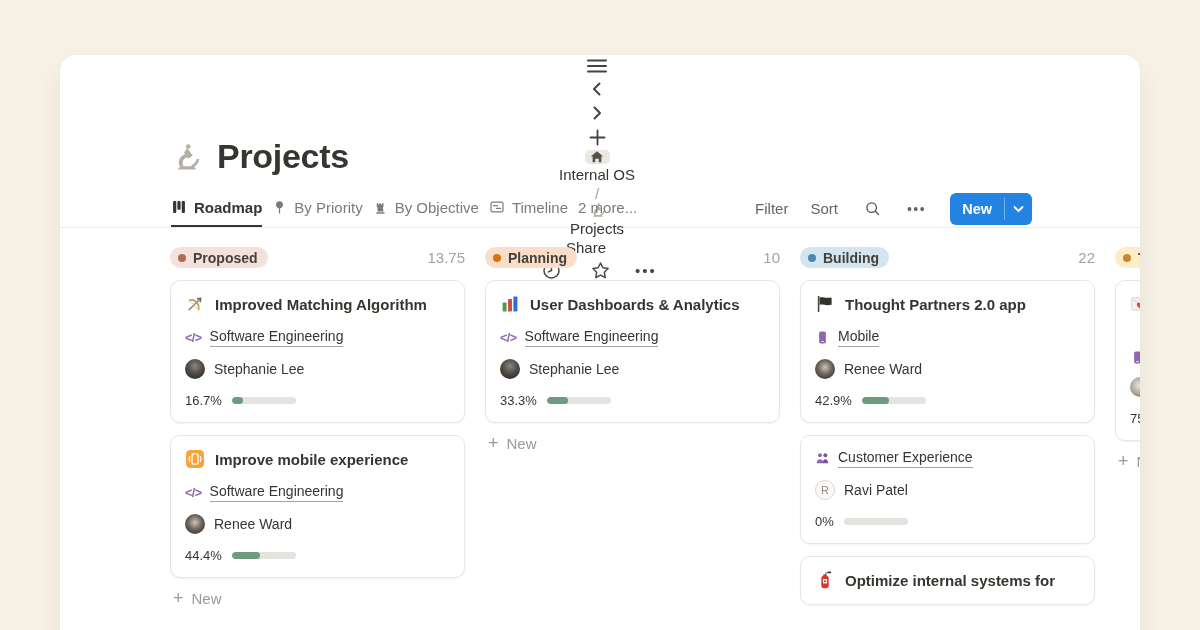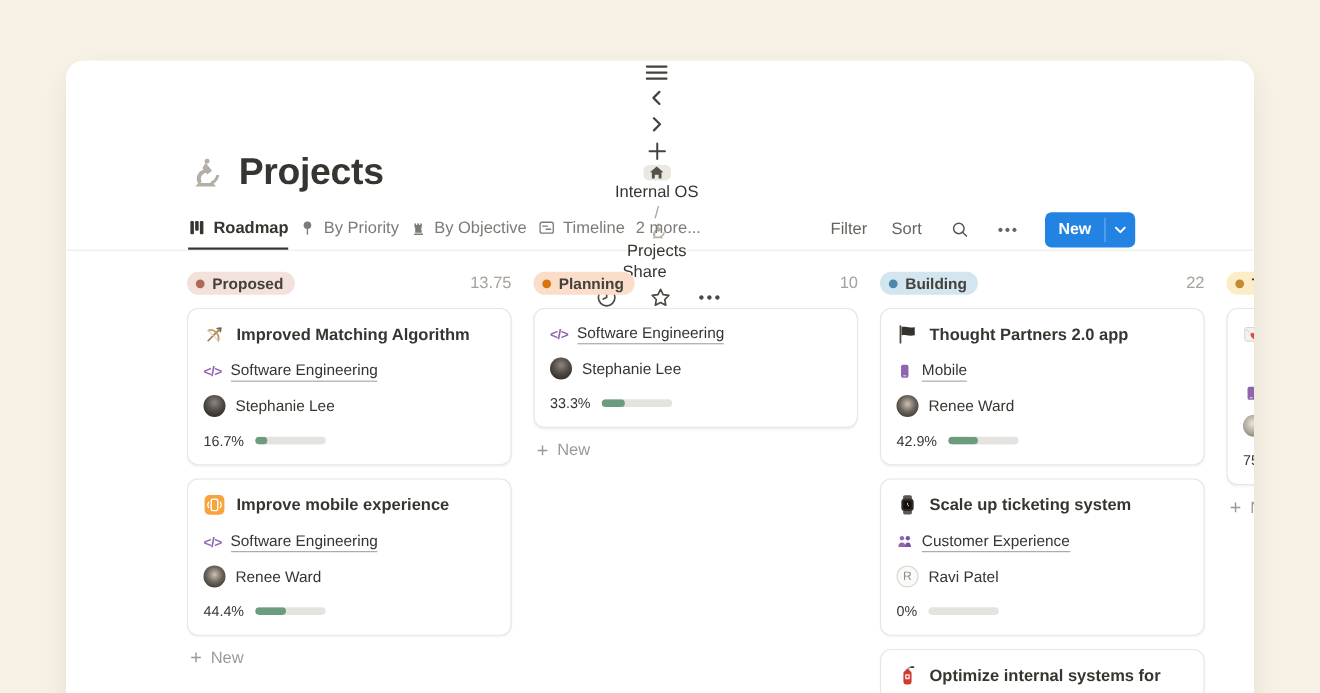--- a/index.html
+++ b/index.html
@@ -296,20 +296,30 @@
     <div class="col">
       <div class="col-head">
         <span class="pill planning">
             <span class="dot"></span>
             <span>Planning</span>
           </span>
         <span class="count">10</span>
       </div>
       <div class="cards">
         <div class="card">
+          <div class="row c-title">
+            <span class="ci">
+              <svg width="20" height="20" viewBox="0 0 20 20">
+                  <rect x="2.6" y="8.5" width="4" height="9" rx=".8" fill="#4E9B58"></rect>
+                  <rect x="8" y="5" width="4" height="12.5" rx=".8" fill="#D64B40"></rect>
+                  <rect x="13.4" y="2.5" width="4" height="15" rx=".8" fill="#2F6FD0"></rect>
+                </svg>
+            </span>
+            <span>User Dashboards &amp; Analytics</span>
+          </div>
           <div class="row c-tag">
             <span class="code-glyph">&lt;/&gt;</span>
             <span class="link">Software Engineering</span>
           </div>
           <div class="row c-person">
             <span class="avatar av-stephanie"></span>
             <span>Stephanie Lee</span>
           </div>
           <div class="row c-progress">
             <span>33.3%</span>
@@ -359,32 +369,20 @@
           </div>
           <div class="row c-progress">
             <span>42.9%</span>
             <span class="track">
                 <span class="fill" style="display: block; width: 42.9%;"></span>
               </span>
           </div>
         </div>
 
         <div class="card">
-          <div class="row c-title">
-            <span class="ci">
-              <svg width="20" height="20" viewBox="0 0 20 20">
-                  <rect x="6" y="1.2" width="8" height="4.4" rx="1.6" fill="#5C5852"></rect>
-                  <rect x="6" y="14.4" width="8" height="4.4" rx="1.6" fill="#5C5852"></rect>
-                  <rect x="4.4" y="4.4" width="11.2" height="11.2" rx="3" fill="#2E2B28"></rect>
-                  <rect x="6.3" y="6.3" width="7.4" height="7.4" rx="1.6" fill="#121110"></rect>
-                  <path d="M10 8.2 V10 l1.4 1" stroke="#cfcac2" stroke-width=".9" fill="none"></path>
-                </svg>
-            </span>
-            <span>Scale up ticketing system</span>
-          </div>
           <div class="row c-tag">
             <span>
               <svg width="15" height="15" viewBox="0 0 16 16">
                   <circle cx="5.3" cy="4.6" r="2.1" fill="#9065B0"></circle>
                   <path d="M1.8 13 c0-2.7 1.5-4.2 3.5-4.2 s3.5 1.5 3.5 4.2z" fill="#9065B0"></path>
                   <circle cx="11" cy="4.6" r="2.1" fill="#7A4FA0"></circle>
                   <path d="M8.2 13 c0-2.7 1.3-4.2 2.9-4.2 s2.9 1.5 2.9 4.2z" fill="#7A4FA0"></path>
                 </svg>
             </span>
             <span class="link">Customer Experience</span>

